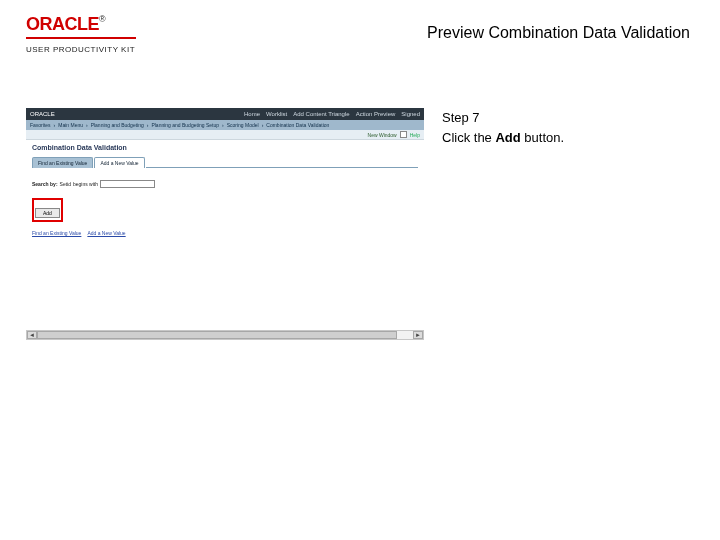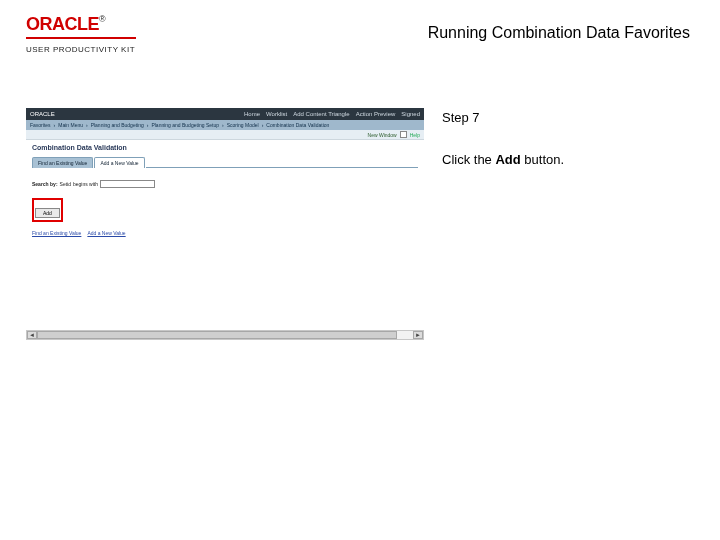--- a/index.html
+++ b/index.html
@@ -11,21 +11,21 @@
   .brand { position: absolute; top: 14px; left: 26px; }
   .brand-logo { font-weight: bold; font-size: 18px; color: #d00000; letter-spacing: -0.5px; }
   .brand-tm { font-size: 9px; vertical-align: top; color: #333; }
   .brand-bar { height: 2px; background: #d00000; width: 110px; margin-top: 2px; }
   .brand-sub { font-size: 8px; letter-spacing: 0.5px; color: #222; margin-top: 6px; }
 
   .doc-title { position: absolute; top: 24px; right: 30px; font-size: 16px; color: #000; }
 
   
   .rightcol { position: absolute; left: 442px; top: 108px; width: 250px; font-size: 13px; line-height: 1.5; }
-  .rightcol .step { margin-bottom: 22px; }
+  .rightcol .step { }
   .rightcol .instr .b { font-weight: bold; }
 
   
   .shot { position: absolute; left: 26px; top: 108px; width: 398px; height: 232px; background: #fff; }
 
   .app-header { height: 12px; background: #2b3640; color: #fff; font-size: 6px; display: flex; align-items: center; padding: 0 4px; justify-content: space-between; }
   .app-header .spacer { flex: 1; }
   .app-tabs { display: flex; gap: 6px; }
   .app-tabs span { color: #cfd8e0; }
 
@@ -66,21 +66,21 @@
 <div class="page">
 
   <div class="brand">
     <div>
       <span class="brand-logo">ORACLE</span><span class="brand-tm">®</span>
     </div>
     <div class="brand-bar"></div>
     <div class="brand-sub">USER PRODUCTIVITY KIT</div>
   </div>
 
-  <div class="doc-title">Running Combination Data Favorites</div>
+  <div class="doc-title">Preview Combination Data Validation</div>
 
   <div class="rightcol">
     <div class="step">Step 7</div>
     <div class="instr">
       <span>Click the </span><span class="b">Add</span><span> button.</span>
     </div>
   </div>
 
   <div class="shot">
 

